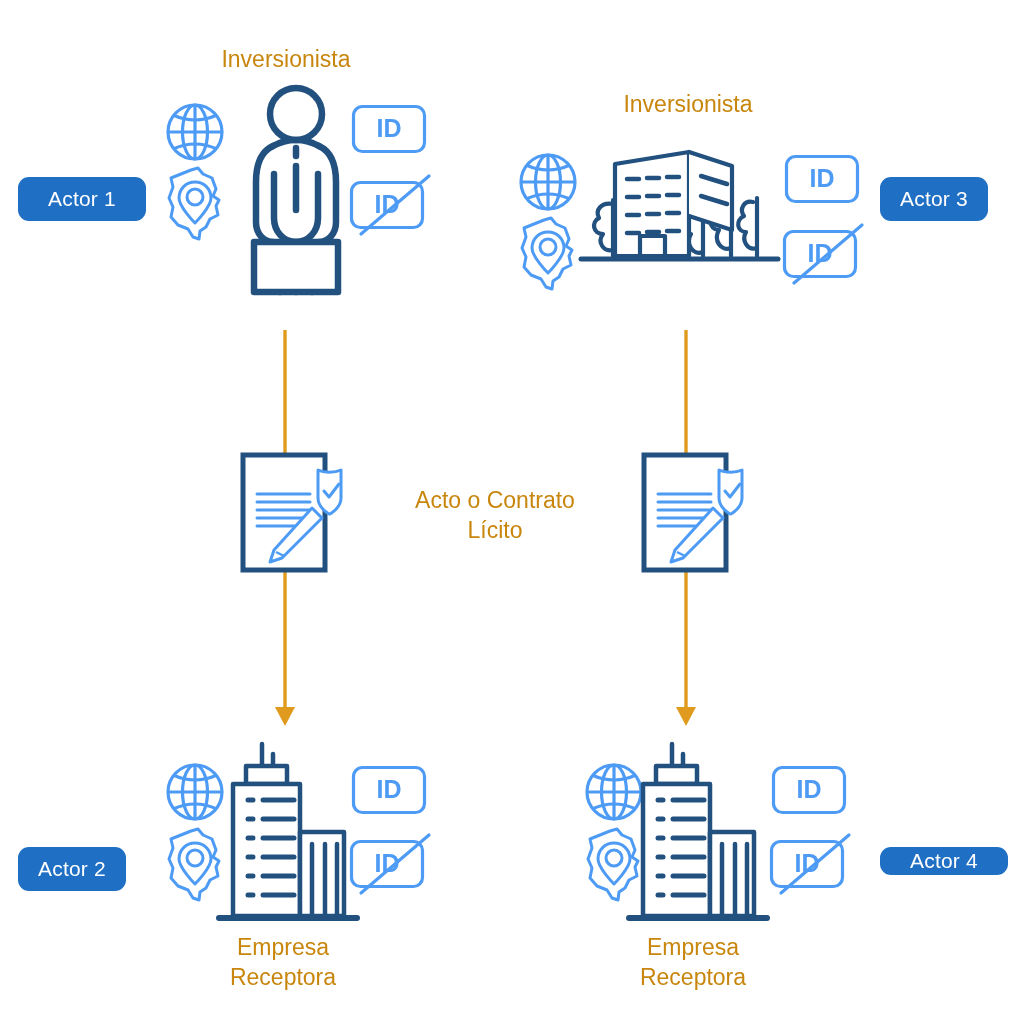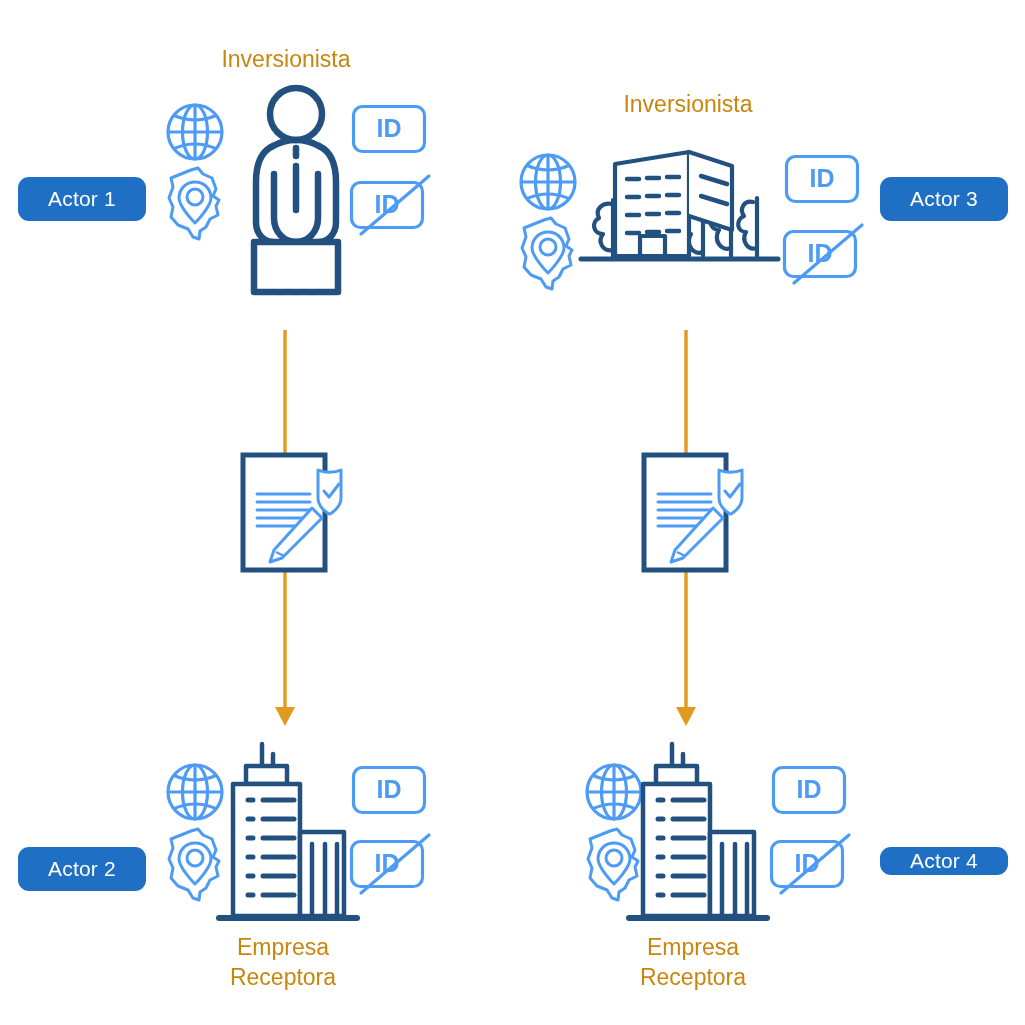--- a/index.html
+++ b/index.html
@@ -113,21 +113,21 @@
   </svg>
 
   <svg class="ico" style="left:347px; top:172px;" width="88" height="66" viewBox="0 0 88 66">
     <rect x="4.5" y="10.5" width="71" height="45" rx="9" fill="none" stroke="#4D9BF5" stroke-width="3.2"></rect>
     <text x="40" y="41" font-family="Liberation Sans, sans-serif" font-size="25" font-weight="bold" fill="#4D9BF5" text-anchor="middle">ID</text>
     <line x1="14" y1="62" x2="82" y2="4" stroke="#4D9BF5" stroke-width="3.2" stroke-linecap="round"></line>
   </svg>
 
   <div class="caption" style="left:588px; top:89px; width:200px;">Inversionista</div>
 
-  <div class="actor-pill" style="left:880px; top:141px; width:128px; height:44px;">
+  <div class="actor-pill" style="left:880px; top:141px; width:108px; height:44px;">
     <span>Actor 3</span>
   </div>
 
   <svg class="ico" style="left:514px; top:148px;" width="68" height="68" viewBox="0 0 68 68">
     <g fill="none" stroke="#4D9BF5" stroke-width="3.2">
       <circle cx="34" cy="34" r="27"></circle>
       <line x1="7" y1="34" x2="61" y2="34"></line>
       <line x1="34" y1="7" x2="34" y2="61"></line>
       <ellipse cx="34" cy="34" rx="12.5" ry="27"></ellipse>
       <path d="M12 17 Q34 27 56 17"></path>
@@ -198,20 +198,22 @@
   <svg class="arrow" style="left:272px; top:330px;" width="26" height="398" viewBox="0 0 26 398">
     <line x1="13" y1="0" x2="13" y2="384" stroke="#E09B1E" stroke-width="3.4"></line>
     <path d="M13 396 L3 377 L23 377 Z" fill="#E09B1E"></path>
   </svg>
 
   <svg class="arrow" style="left:673px; top:330px;" width="26" height="398" viewBox="0 0 26 398">
     <line x1="13" y1="0" x2="13" y2="384" stroke="#E09B1E" stroke-width="3.4"></line>
     <path d="M13 396 L3 377 L23 377 Z" fill="#E09B1E"></path>
   </svg>
 
+  <div class="center-label" style="left:380px; top:485px; width:230px;">Acto o Contrato
+Lícito</div>
 
   <svg class="ico" style="left:240px; top:450px;" width="110" height="124" viewBox="0 0 110 124">
     <rect x="3" y="5" width="82" height="115" fill="#ffffff" stroke="#22507F" stroke-width="5"></rect>
     <g stroke="#4D9BF5" stroke-width="3" stroke-linecap="round">
       <line x1="17" y1="44" x2="70" y2="44"></line>
       <line x1="17" y1="52" x2="70" y2="52"></line>
       <line x1="17" y1="60" x2="70" y2="60"></line>
       <line x1="17" y1="68" x2="64" y2="68"></line>
       <line x1="17" y1="76" x2="58" y2="76"></line>
     </g>
@@ -239,21 +241,21 @@
     <g fill="#ffffff" stroke="#4D9BF5" stroke-width="3" stroke-linejoin="round">
       <path d="M72 58 L82 68 L42 108 L30 112 L34 100 Z"></path>
       <line x1="36" y1="102" x2="44" y2="106" stroke-width="2.4"></line>
     </g>
     <g fill="#ffffff" stroke="#4D9BF5" stroke-width="3" stroke-linejoin="round">
       <path d="M78 20 C84 23 95 23 101 20 L101 48 C101 58 90 64 89.5 64 C89 64 78 58 78 48 Z"></path>
       <polyline points="84,41 89,47 99,34" fill="none" stroke-linecap="round"></polyline>
     </g>
   </svg>
 
-  <div class="actor-pill" style="left:18px; top:811px; width:128px; height:44px;">
+  <div class="actor-pill" style="left:18px; top:811px; width:108px; height:44px;">
     <span>Actor 2</span>
   </div>
 
   <svg class="ico" style="left:161px; top:758px;" width="68" height="68" viewBox="0 0 68 68">
     <g fill="none" stroke="#4D9BF5" stroke-width="3.2">
       <circle cx="34" cy="34" r="27"></circle>
       <line x1="7" y1="34" x2="61" y2="34"></line>
       <line x1="34" y1="7" x2="34" y2="61"></line>
       <ellipse cx="34" cy="34" rx="12.5" ry="27"></ellipse>
       <path d="M12 17 Q34 27 56 17"></path>

